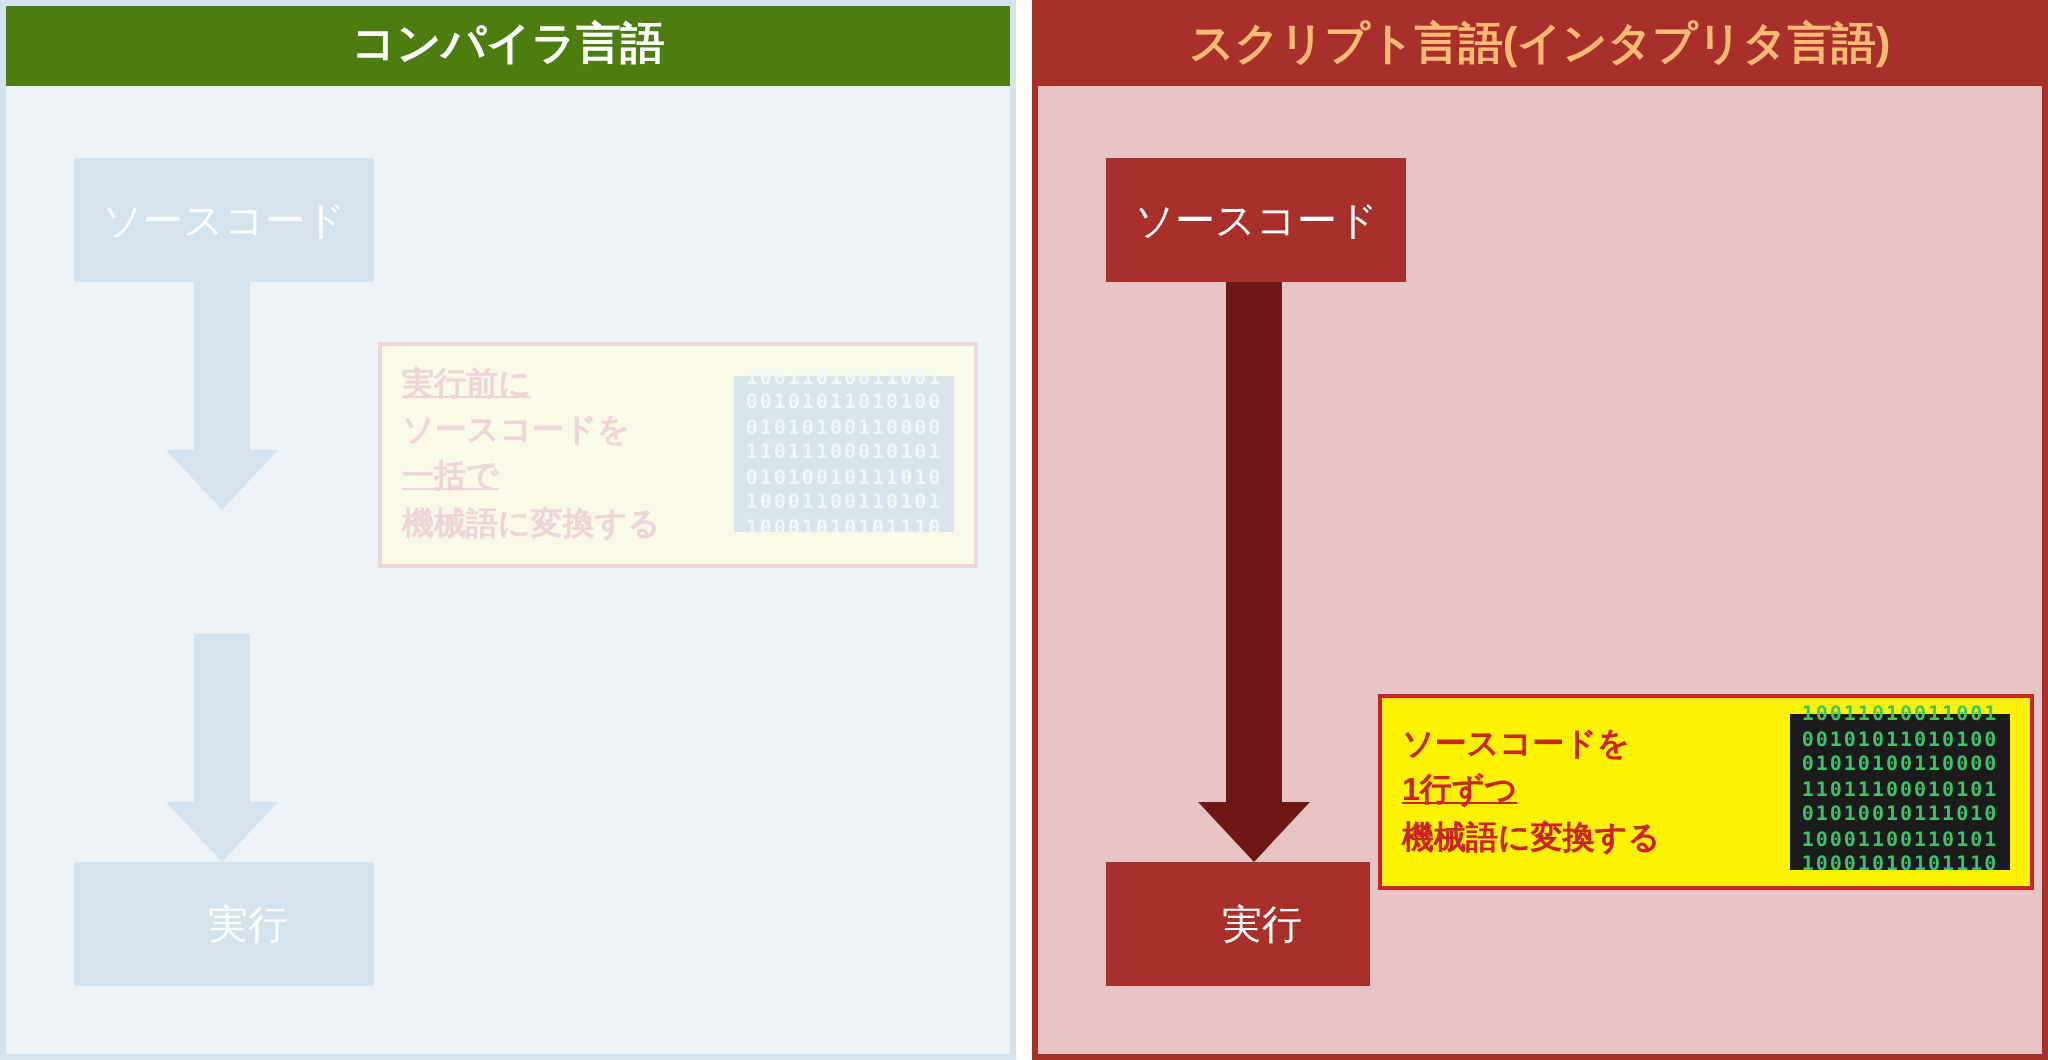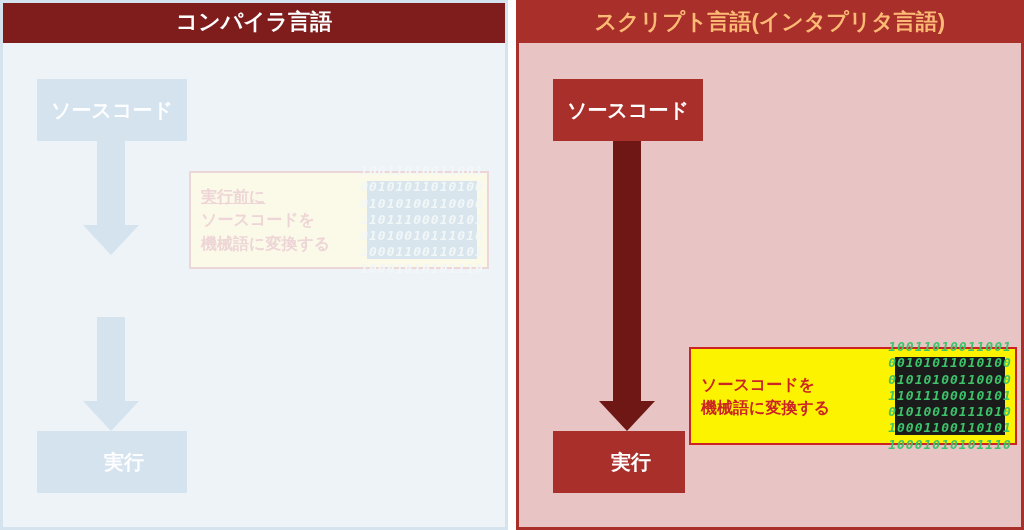--- a/index.html
+++ b/index.html
@@ -26,38 +26,38 @@
     margin-left: 4px;
   }
   .panel-header {
     text-align: center;
     font-weight: bold;
     font-size: 22px;
     padding: 4px 0 6px 0;
     color: #fdba74;
   }
   .panel-left .panel-header {
-    background: #7f1d1d;
+    background: #4d7c0f;
     color: #fdfefe;
   }
   .panel-right .panel-header {
     background: #a92f2b;
   }
   .flow-area {
     position: relative;
     height: 480px;
   }
   .box {
     position: absolute;
     width: 150px;
     height: 62px;
     display: flex;
     align-items: center;
     justify-content: center;
-    font-weight: bold;
+    font-weight: normal;
     font-size: 20px;
     color: #fff;
   }
   .panel-left .box { background: #d5e3ee; color: #fdfeff; }
   .panel-right .box { background: #a92f2b; }
   .box-top { top: 36px; left: 34px; }
   .box-mid { top: 212px; left: 34px; }
   .box-bot { top: 388px; left: 34px; padding-left: 24px; }
   .panel-right .box-bot { width: 132px; }
 
@@ -116,25 +116,24 @@
   .callout-text .underline { text-decoration: underline; }
 
   .binary-chip {
     width: 110px;
     height: 78px;
     display: flex;
     flex-direction: column;
     justify-content: center;
     align-items: center;
     font-family: monospace;
-    font-size: 13px;
+    font-size: 10px;
     line-height: 1.25;
     letter-spacing: 1px;
     flex-shrink: 0;
-    font-style: italic;
   }
   .callout-left .binary-chip {
     background: #d8e5ed;
     color: #f2f7f8;
   }
   .callout-right .binary-chip {
     background: #1b1b1b;
     color: #35c covering;
     color: #3dc46a;
   }
@@ -153,20 +152,21 @@
     <div class="arrow arrow2">
       <div class="arrow-shaft"></div>
         <div class="arrow-head"></div>
     </div>
     <div class="box box-bot">実行</div>
 
     <div class="callout callout-left">
       <div class="callout-text">
         <span class="underline">実行前に</span>
         <span>ソースコードを</span>
+        <span class="underline">一括で</span>
         <span>機械語に変換する</span>
       </div>
       <div class="binary-chip">
         <div>10011010011001</div>
         <div>00101011010100</div>
         <div>01010100110000</div>
         <div>11011100010101</div>
         <div>01010010111010</div>
         <div>10001100110101</div>
         <div>10001010101110</div>
@@ -181,20 +181,21 @@
     <div class="box box-top">ソースコード</div>
     <div class="arrow arrow-long">
       <div class="arrow-shaft"></div>
         <div class="arrow-head"></div>
     </div>
     <div class="box box-bot">実行</div>
 
     <div class="callout callout-right">
       <div class="callout-text">
         <span>ソースコードを</span>
+        <span class="underline">1行ずつ</span>
         <span>機械語に変換する</span>
       </div>
       <div class="binary-chip">
         <div>10011010011001</div>
         <div>00101011010100</div>
         <div>01010100110000</div>
         <div>11011100010101</div>
         <div>01010010111010</div>
         <div>10001100110101</div>
         <div>10001010101110</div>

